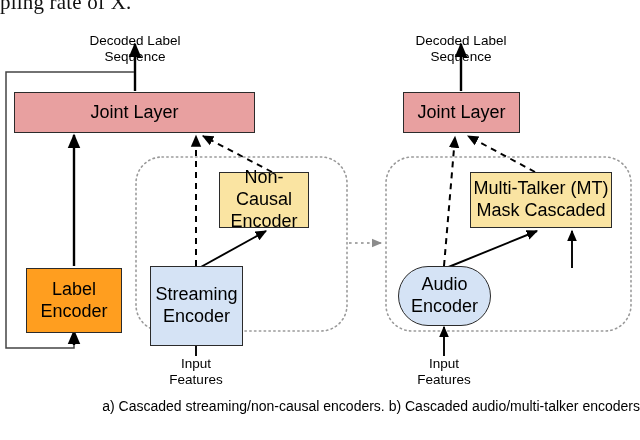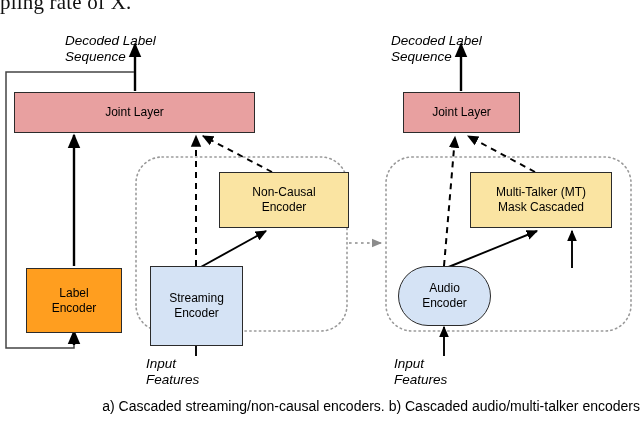--- a/index.html
+++ b/index.html
@@ -34,34 +34,34 @@
     overflow: hidden;
   }
   .node {
     position: absolute;
     box-sizing: border-box;
     border: 1.6px solid #2b2b2b;
     display: flex;
     align-items: center;
     justify-content: center;
     text-align: center;
-    font-size: 12px;
+    font-size: 18px;
     line-height: 1.22;
     color: #000000;
     z-index: 4;
   }
   .node-label { display: block; white-space: pre-line; }
   .free-label {
     position: absolute;
+    text-align: center;
     font-size: 13.5px;
     line-height: 1.22;
     color: #000000;
     white-space: pre-line;
     z-index: 4;
-    font-style: italic;
   }
   .caption {
     position: absolute;
     left: 0;
     top: 398px;
     width: 640px;
     text-align: right;
     font-size: 14px;
     color: #000000;
     white-space: nowrap;
@@ -138,21 +138,21 @@
   <div class="node" style="left:26px; top:268px; width:96px; height:65px; background:#FF9E1F;">
     <span class="node-label">Label
 Encoder</span>
   </div>
 
   <div class="node" style="left:150px; top:266px; width:93px; height:80px; background:#D5E3F5;">
     <span class="node-label">Streaming
 Encoder</span>
   </div>
 
-  <div class="node" style="left:219px; top:172px; width:130px; height:56px; background:#FAE4A2;">
+  <div class="node" style="left:219px; top:172px; width:90px; height:56px; background:#FAE4A2;">
     <span class="node-label">Non-Causal
 Encoder</span>
   </div>
 
   <div class="free-label" style="left:146px; top:356px; width:100px;">Input
 Features</div>
 
   <div class="free-label" style="left:391px; top:33px; width:140px;">Decoded Label
 Sequence</div>
 

